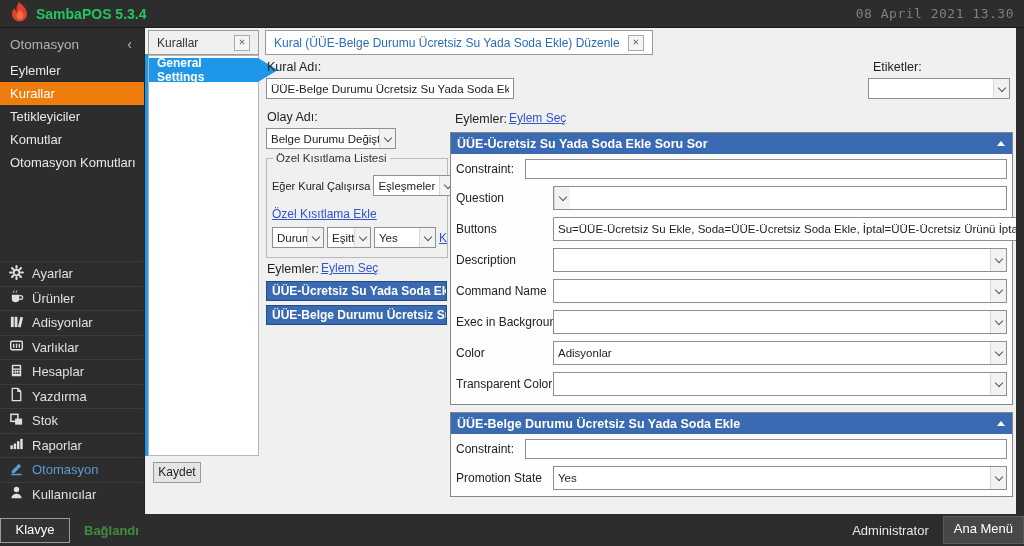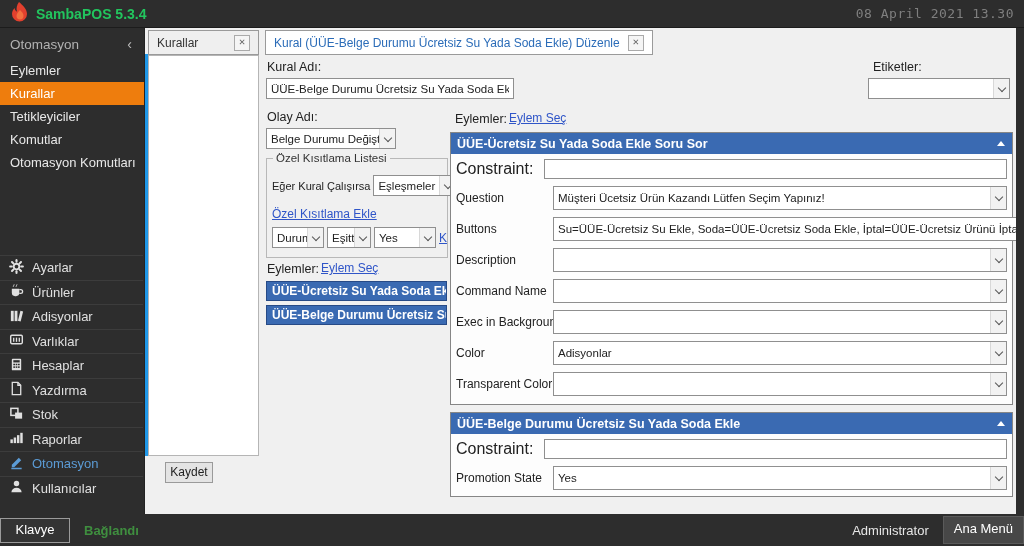--- a/index.html
+++ b/index.html
@@ -13,42 +13,42 @@
   .titlebar{position:absolute;top:0;left:0;right:0;height:28px;display:flex;align-items:center;
     padding:0 10px;box-sizing:border-box;background:#2d2d2d;border-bottom:1px solid #1c1c1c;}
   .app-title{color:#22c55e;font-size:14px;font-weight:bold;margin-left:6px;}
   .datetime{margin-left:auto;color:#7f7f7f;font-family:"DejaVu Sans Mono",monospace;font-size:13px;letter-spacing:.5px;}
   
   .sidebar{position:absolute;top:28px;left:0;width:145px;bottom:32px;background:#2d2d2d;border-right:1px solid #232323;box-sizing:border-box;}
   .side-header{display:flex;align-items:center;justify-content:space-between;padding:8px 12px 7px 10px;color:#b2b2b2;font-size:13.5px;}
   .side-collapse{color:#bdbdbd;font-size:14px;cursor:pointer;}
   .side-item{height:23px;line-height:23px;padding:0 10px;color:#e8e8e8;font-size:13px;cursor:pointer;white-space:nowrap;}
   .side-item.selected{background:#ee7d0d;color:#fff;}
-  .modules{position:absolute;bottom:14px;left:0;right:1px;}
+  .modules{position:absolute;bottom:8px;left:0;right:1px;}
   .module{height:24.5px;display:flex;align-items:center;gap:8px;padding:0 9px;border-top:1px solid #3c3c3c;
     color:#e0e0e0;font-size:13px;box-sizing:border-box;cursor:pointer;white-space:nowrap;}
   .module svg{flex:none;}
   .module.active{color:#5b9bd5;}
   
   .content{position:absolute;top:28px;left:145px;right:8px;bottom:32px;background:#f0f0f0;overflow:hidden;}
   .accent-strip{position:absolute;left:0;top:26px;width:3px;height:402px;background:#1f97e8;}
   
   .tab{position:absolute;top:2px;height:25px;display:flex;align-items:center;gap:8px;padding:0 8px;
     border:1px solid #9a9a9a;background:#efefef;box-sizing:border-box;font-size:12px;color:#333;cursor:pointer;white-space:nowrap;}
   .tab.active{background:#fff;color:#2b6cb8;}
   .tab-close{width:14px;height:14px;border:1px solid #aaa;background:#f5f5f5;color:#666;
     font-size:8.5px;line-height:12px;text-align:center;flex:none;cursor:pointer;}
   
   .navpanel{position:absolute;left:3px;top:27px;width:111px;height:401px;background:#fff;border:1px solid #b5b5b5;box-sizing:border-box;padding-top:2px;}
   .nav-item{height:24px;display:flex;align-items:center;padding:0 8px;font-size:12px;color:#111;position:relative;cursor:pointer;}
   .nav-item.selected{background:#1f97e8;color:#fff;font-weight:bold;}
   .nav-item.selected::after{content:"";position:absolute;right:-20px;top:0;
     border-top:12px solid transparent;border-bottom:12px solid transparent;border-left:20px solid #1f97e8;}
   .btn{background:#e4e4e4;border:1px solid #9a9a9a;font-size:12px;color:#222;text-align:center;cursor:pointer;box-sizing:border-box;}
-  .btn-kaydet{position:absolute;left:8px;top:434px;width:48px;height:21px;line-height:19px;margin-left:12px;}
+  .btn-kaydet{position:absolute;left:8px;top:434px;width:48px;height:21px;line-height:19px;}
   
   .flabel{position:absolute;font-size:12.5px;color:#222;white-space:nowrap;}
   .tin{border:1px solid #8f8f8f;background:#fff;font-family:"Liberation Sans",sans-serif;font-size:11.5px;color:#222;padding:0 4px;box-sizing:border-box;}
   .combo{display:flex;align-items:center;background:#fff;border:1px solid #8f8f8f;box-sizing:border-box;cursor:pointer;}
   .combo-text{flex:1;padding:0 4px;font-size:11.5px;color:#222;white-space:nowrap;overflow:hidden;}
   .combo-btn{width:15px;align-self:stretch;background:#f2f2f2;border-left:1px solid #d8d8d8;display:flex;align-items:center;justify-content:center;flex:none;}
   .chev{width:5px;height:5px;border-right:1.4px solid #555;border-bottom:1.4px solid #555;transform:rotate(45deg);margin-top:-2px;}
   .lnk{color:#2f55c8;text-decoration:underline;font-size:12px;cursor:pointer;white-space:nowrap;}
   
   .groupbox{position:absolute;left:121px;top:130px;width:182px;height:100px;border:1px solid #b8b8b8;box-sizing:border-box;}
@@ -56,21 +56,21 @@
   .gb-row{position:absolute;display:flex;align-items:center;}
   .action-bar{position:absolute;left:121px;width:181px;height:20px;background:#3a6ab2;border:1px solid #274a86;
     color:#fff;font-size:12px;font-weight:bold;line-height:18px;padding:0 5px;white-space:nowrap;overflow:hidden;box-sizing:border-box;cursor:pointer;}
   
   .apanel{position:absolute;left:305px;width:563px;background:#fdfdfd;border:1px solid #868686;box-sizing:border-box;}
   .apanel-header{height:21px;background:#3a6ab2;color:#fff;font-weight:bold;font-size:12.5px;
     display:flex;align-items:center;padding:0 6px;position:relative;cursor:pointer;}
   .up-arrow{position:absolute;right:7px;top:8px;width:0;height:0;
     border-left:4px solid transparent;border-right:4px solid transparent;border-bottom:5px solid #fff;}
   .p-constraint{display:flex;align-items:center;margin:5px 5px 0;}
-  .p-constraint .lbl{font-size:16px;color:#222;margin-right:11px;white-space:nowrap;}
+  .p-constraint .lbl{font-size:12px;color:#222;margin-right:11px;white-space:nowrap;}
   .p-constraint input{flex:1;height:20px;}
   .p-row{display:flex;align-items:center;margin:7px 5px 0;}
   .p-row .lbl{width:97px;flex:none;font-size:12px;color:#222;white-space:nowrap;overflow:hidden;}
   .p-row .combo{flex:1;height:24px;}
   
   .statusbar{position:absolute;left:0;right:0;bottom:0;height:32px;background:#2d2d2d;display:flex;align-items:center;
     padding:0 0;box-sizing:border-box;gap:14px;}
   .btn-klavye{height:23px;width:68px;background:#333;border:1px solid #9a9a9a;color:#fff;font-size:13px;line-height:21px;text-align:center;cursor:pointer;}
   .status-connected{font-size:13px;font-weight:bold;color:#3f8e3f;}
   .status-user{margin-left:auto;color:#e6e6e6;font-size:13px;}
@@ -206,20 +206,23 @@
   <div class="tab" style="left:3px;width:111px;">
     <span style="flex:1;">Kurallar</span>
     <span class="tab-close">✕</span>
   </div>
   <div class="tab active" style="left:120px;">
     <span>Kural (ÜÜE-Belge Durumu Ücretsiz Su Yada Soda Ekle) Düzenle</span>
     <span class="tab-close">✕</span>
   </div>
 
   <div class="navpanel">
+    <div class="nav-item selected">
+      <span>General Settings</span>
+    </div>
   </div>
 
   <div class="btn btn-kaydet">Kaydet</div>
 
   <div class="flabel" style="left:122px;top:32px;">Kural Adı:</div>
   <input class="tin" style="position: absolute; left: 121px; top: 50px; width: 248px; height: 21px;" readonly="" value="ÜÜE-Belge Durumu Ücretsiz Su Yada Soda Ekle">
 
   <div class="flabel" style="left:122px;top:82px;">Olay Adı:</div>
   <div class="combo" style="position:absolute;left:121px;top:100px;width:130px;height:21px;">
     <span class="combo-text">Belge Durumu Değişti</span>
@@ -286,21 +289,20 @@
       <span>ÜÜE-Ücretsiz Su Yada Soda Ekle Soru Sor</span>
       <i class="up-arrow"></i>
     </div>
     <div class="p-constraint">
       <span class="lbl">Constraint:</span>
       <input class="tin" readonly="" value="" style="">
     </div>
     <div class="p-row">
       <span class="lbl">Question</span>
       <div class="combo">
-        <span class="combo-text">Müşteri Ücetsiz Ürün Kazandı Lütfen Seçim Yapınız!</span>
         <span class="combo-btn">
             <i class="chev"></i>
           </span>
       </div>
     </div>
     <div class="p-row">
       <span class="lbl">Buttons</span>
       <div class="combo">
         <span class="combo-text">Su=ÜÜE-Ücretsiz Su Ekle, Soda=ÜÜE-Ücretsiz Soda Ekle, İptal=ÜÜE-Ücretsiz Ürünü İptal Et</span>
 

